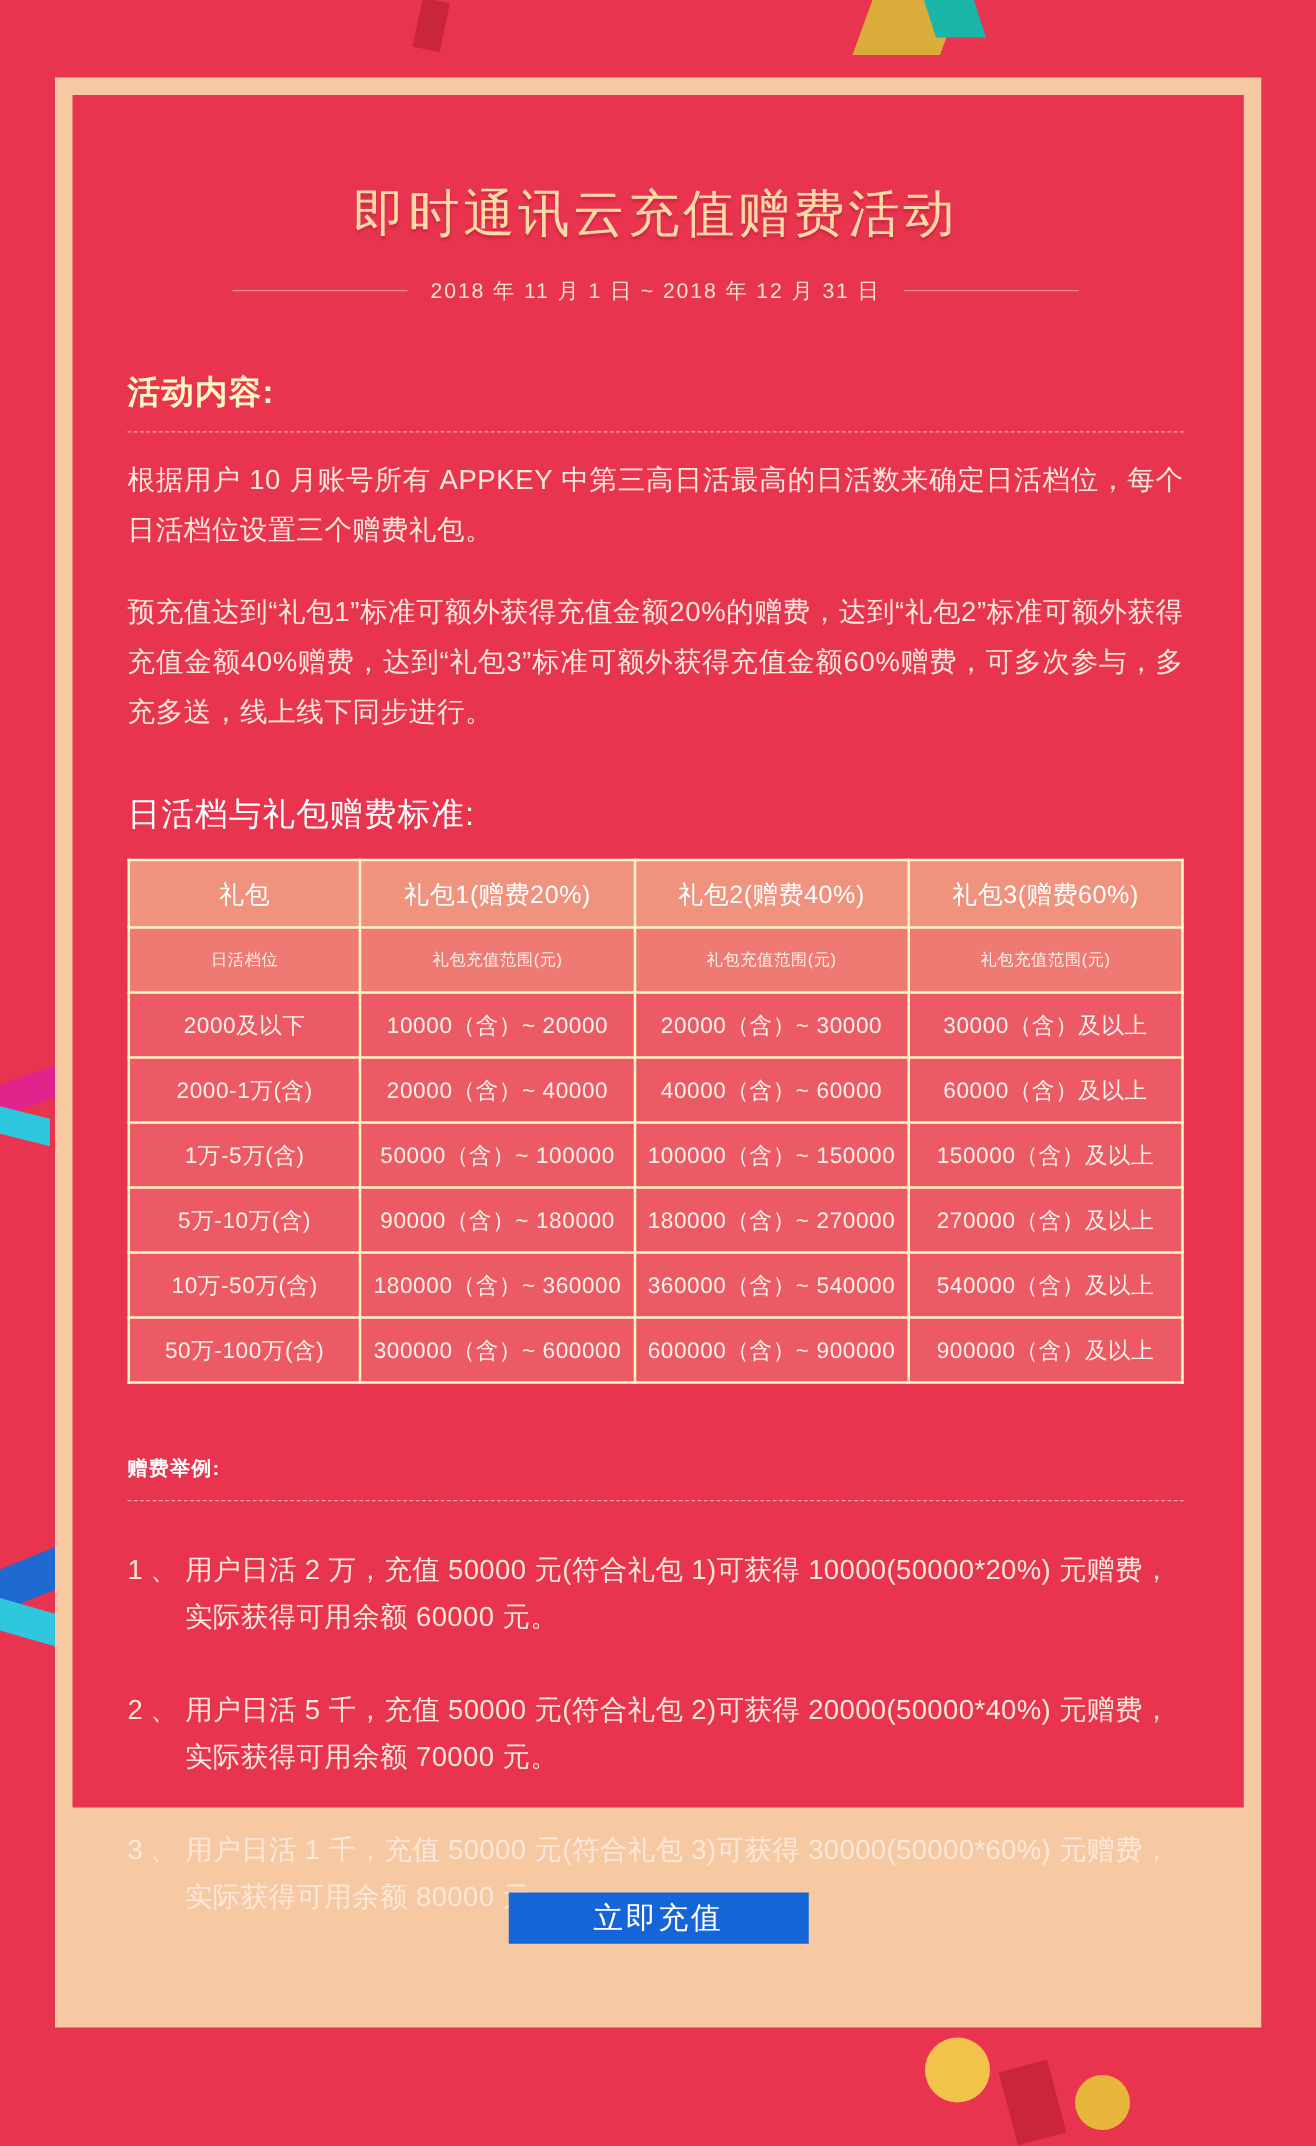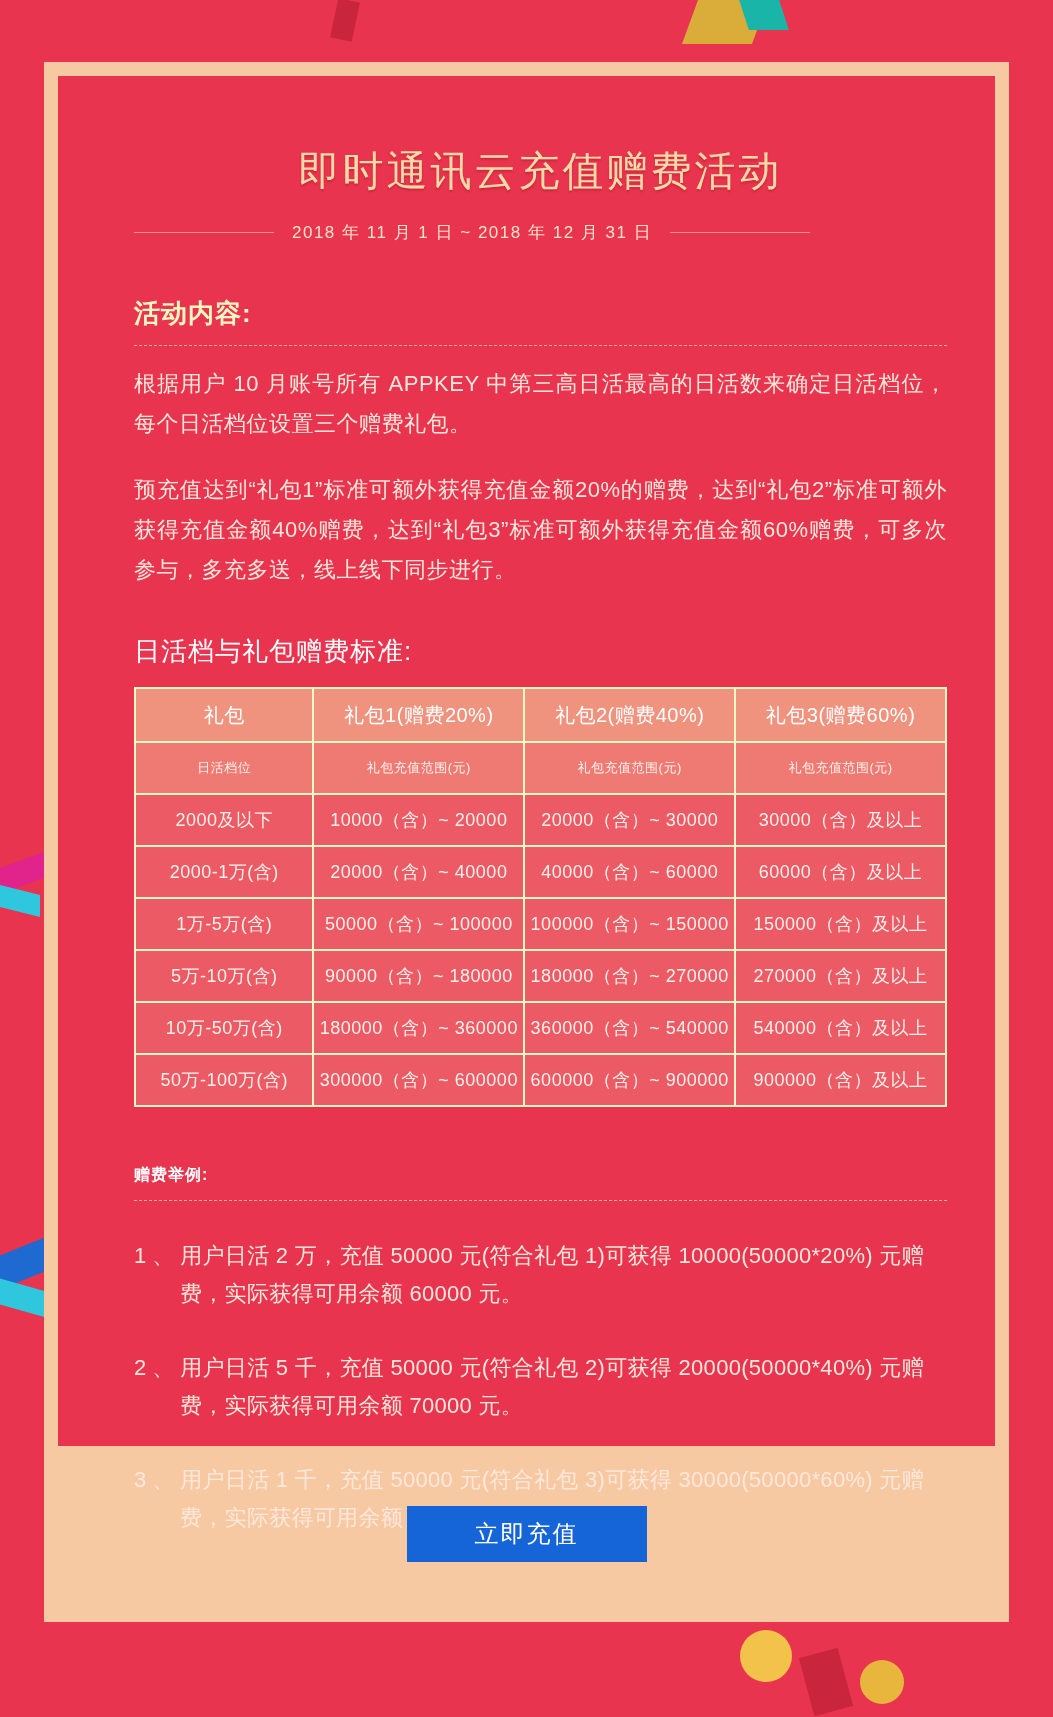--- a/index.html
+++ b/index.html
@@ -30,36 +30,37 @@
     height: 1560px;
     background: #f7c9a3;
     box-sizing: border-box;
     padding: 14px;
   }
   .page-inner {
     width: 100%;
     height: 1370px;
     background: #e8344e;
     box-sizing: border-box;
-    padding: 30px 48px 20px 76px;
+    padding: 30px 48px 20px 44px;
     position: relative;
   }
 
   .title {
     text-align: center;
     color: #ffd9a8;
     font-size: 41px;
     letter-spacing: 3px;
     font-weight: normal;
     margin: 38px 0 0 0;
     text-shadow: 0 2px 2px rgba(120,0,20,0.25);
   }
   .subtitle-row {
     display: flex;
     align-items: center;
+    justify-content: center;
     margin-top: 22px;
   }
   .subtitle-row .line {
     height: 1px;
     width: 140px;
     background: rgba(255,220,190,0.55);
   }
   .subtitle {
     color: #ffe3c8;
     font-size: 17px;
@@ -159,21 +160,21 @@
     left: 0;
     bottom: 0;
     width: 100%;
     height: 176px;
     display: flex;
     align-items: center;
     justify-content: center;
   }
   .cta-button {
     width: 240px;
-    height: 56px;
+    height: 41px;
     background: #1565d8;
     color: #ffffff;
     font-size: 24px;
     letter-spacing: 2px;
     border: none;
     cursor: pointer;
     font-family: "Liberation Sans", sans-serif;
   }
 </style>
 </head>

